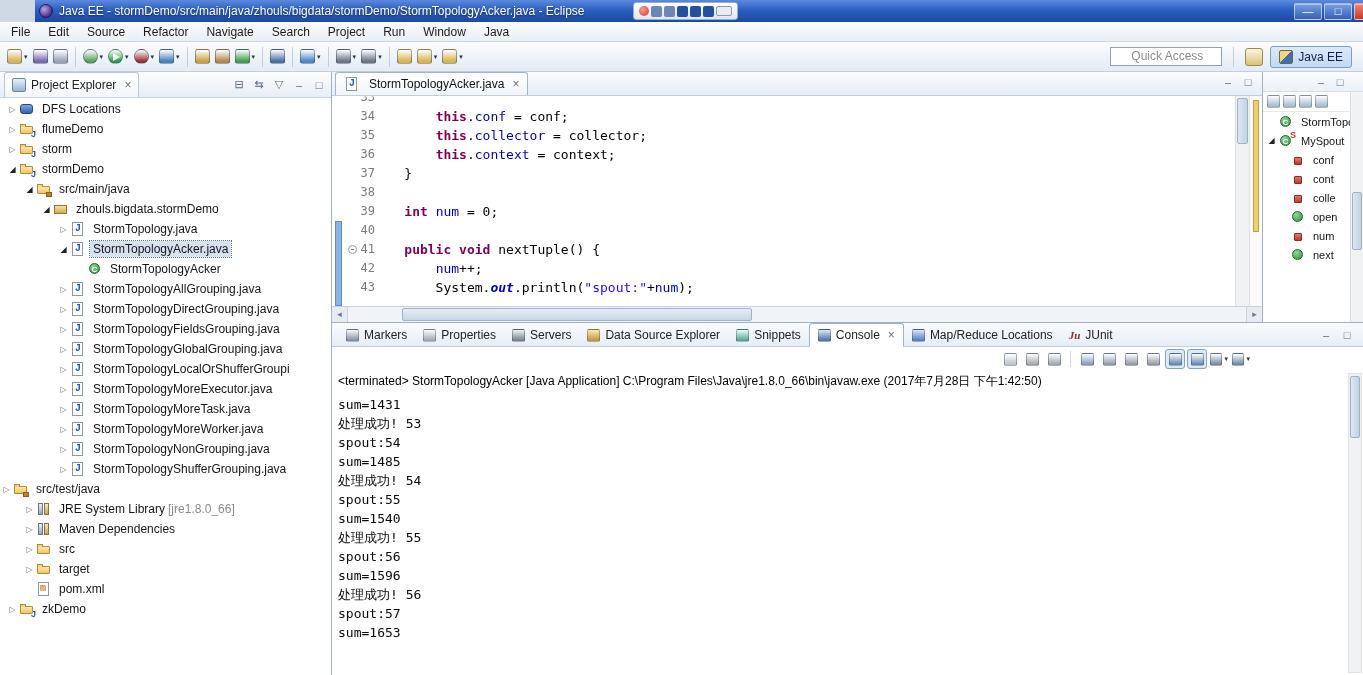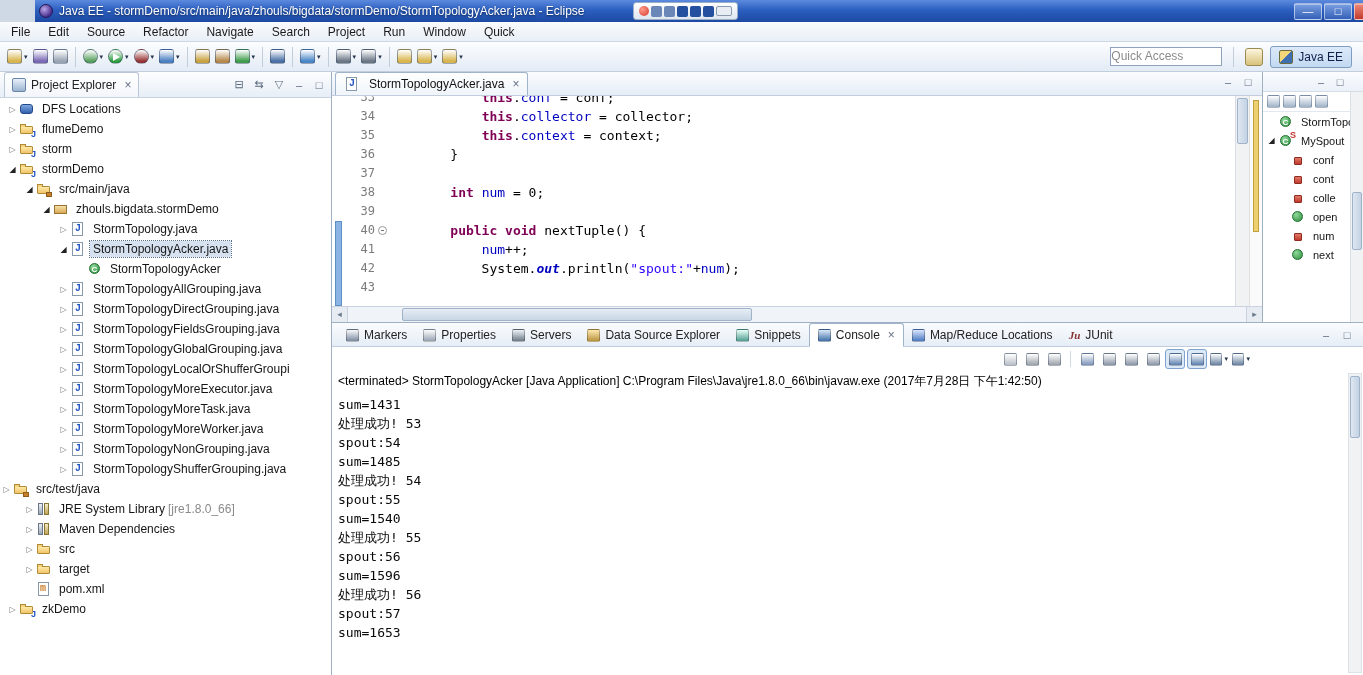--- a/index.html
+++ b/index.html
@@ -36,21 +36,21 @@
 .tbi { height:22px; display:flex; align-items:center; padding:0 2px; border-radius:3px; }
 .tbi .box { width:15px; height:15px; border-radius:3px; border:1px solid rgba(40,60,90,.45);
   box-shadow:inset 0 1px 0 rgba(255,255,255,.7); position:relative; }
 .tbi .box.round { border-radius:50%; }
 .play { position:absolute; left:4px; top:3px; width:0; height:0; border-left:7px solid #fff;
   border-top:4px solid transparent; border-bottom:4px solid transparent; }
 .caret { font-size:7px; color:#24334a; margin-left:2px; }
 .tb-sep { width:1px; height:20px; background:#c3cedb; margin:0 4px; }
 .tb-right { margin-left:auto; display:flex; align-items:center; gap:7px; padding-right:6px; }
 .quick-access { width:112px; height:19px; background:#fff; border:1px solid #8ea3bb; color:#8b8b8b;
-  font-size:12px; line-height:17px; padding-left:0; }
+  font-size:12px; line-height:17px; padding-left:20px; }
 .persp-open { width:18px; height:18px; background:linear-gradient(#fdf6e0,#d8c27a); border:1px solid #9a8a50; border-radius:3px; }
 .persp-btn { display:flex; align-items:center; gap:5px; height:22px; padding:0 8px;
   background:linear-gradient(#dce9f9,#c2d9f2); border:1px solid #7d9cc0; border-radius:3px; font-size:12px; color:#10204a; }
 .persp-ic { width:14px; height:14px; border-radius:2px; background:linear-gradient(135deg,#f4d67a 50%,#3f6fb0 50%); border:1px solid #6a6a3a; }
 
 
 .view-header { height:26px; background:linear-gradient(#fdfdfe,#e7eef7); border-bottom:1px solid #c8d3e0;
   display:flex; align-items:center; padding:0 4px; }
 .view-tab { display:flex; align-items:center; gap:5px; padding:0 7px; height:25px;
   background:linear-gradient(#ffffff,#f2f6fb); border:1px solid #b9c6d6; border-bottom:none; border-radius:3px 3px 0 0; color:#222; }
@@ -94,21 +94,21 @@
 .editor { position:absolute; left:332px; top:72px; width:930px; height:250px; background:#fff; }
 .etabbar { height:24px; background:linear-gradient(#fafcfe,#e6edf6); border-bottom:1px solid #c2cedd;
   display:flex; align-items:flex-end; padding-left:3px; }
 .etab { display:flex; align-items:center; gap:5px; height:23px; padding:0 8px;
   background:linear-gradient(#fff,#f0f5fa); border:1px solid #9fb4ca; border-bottom:none; border-radius:3px 3px 0 0; }
 .etabbar .view-icons { margin-left:auto; padding:0 6px 5px 0; }
 .ebody { position:absolute; top:24px; left:0; right:0; bottom:16px; display:flex; overflow:hidden; }
 .ruler { width:13px; position:relative; flex:none; background:#fff; }
 .range-strip { position:absolute; left:3px; width:7px; top:125px; height:85px; background:#8ab4e4; border:1px solid #5d8fc4; }
 .ecode { flex:1; margin-top:-8px; font-family:"DejaVu Sans Mono",monospace; font-size:13px; overflow:hidden; }
-.cl { display:flex; height:19px; line-height:19px; }
+.cl { display:flex; height:19px; line-height:19px;flex-direction:column; }
 .ln { width:30px; text-align:right; color:#7b7b7b; font-size:12px; flex:none; }
 .foldc { width:16px; flex:none; position:relative; }
 .fold-marker { position:absolute; left:3px; top:5px; width:9px; height:9px; border:1px solid #9a9a9a; border-radius:50%; background:#fff; }
 .fold-marker::after { content:""; position:absolute; left:2px; right:2px; top:3px; height:1px; background:#777; }
 .ct { white-space:pre; padding-left:28px; }
 .tk-k { color:#7f0055; font-weight:bold; }
 .tk-s { color:#2a00ff; }
 .tk-f { color:#0000c0; }
 .tk-sf { color:#0000c0; font-weight:bold; font-style:italic; }
 .tk-d { color:#000; }
@@ -190,21 +190,21 @@
   <div class="menubar">
       <span class="menu-item">File</span>
       <span class="menu-item">Edit</span>
       <span class="menu-item">Source</span>
       <span class="menu-item">Refactor</span>
       <span class="menu-item">Navigate</span>
       <span class="menu-item">Search</span>
       <span class="menu-item">Project</span>
       <span class="menu-item">Run</span>
       <span class="menu-item">Window</span>
-      <span class="menu-item">Quick</span>
+      <span class="menu-item">Java</span>
     </div>
 
   <div class="toolbar">
     <div class="tb-icons" id="tb-icons">
         <span class="tbi">
           <i class="box" style="background: linear-gradient(rgb(255, 255, 255) 0%, rgb(217, 181, 78) 85%);"></i>
           <span class="caret">▾</span>
         </span>
         <span class="tbi">
           <i class="box" style="background: linear-gradient(rgb(255, 255, 255) 0%, rgb(122, 104, 181) 85%);"></i>

